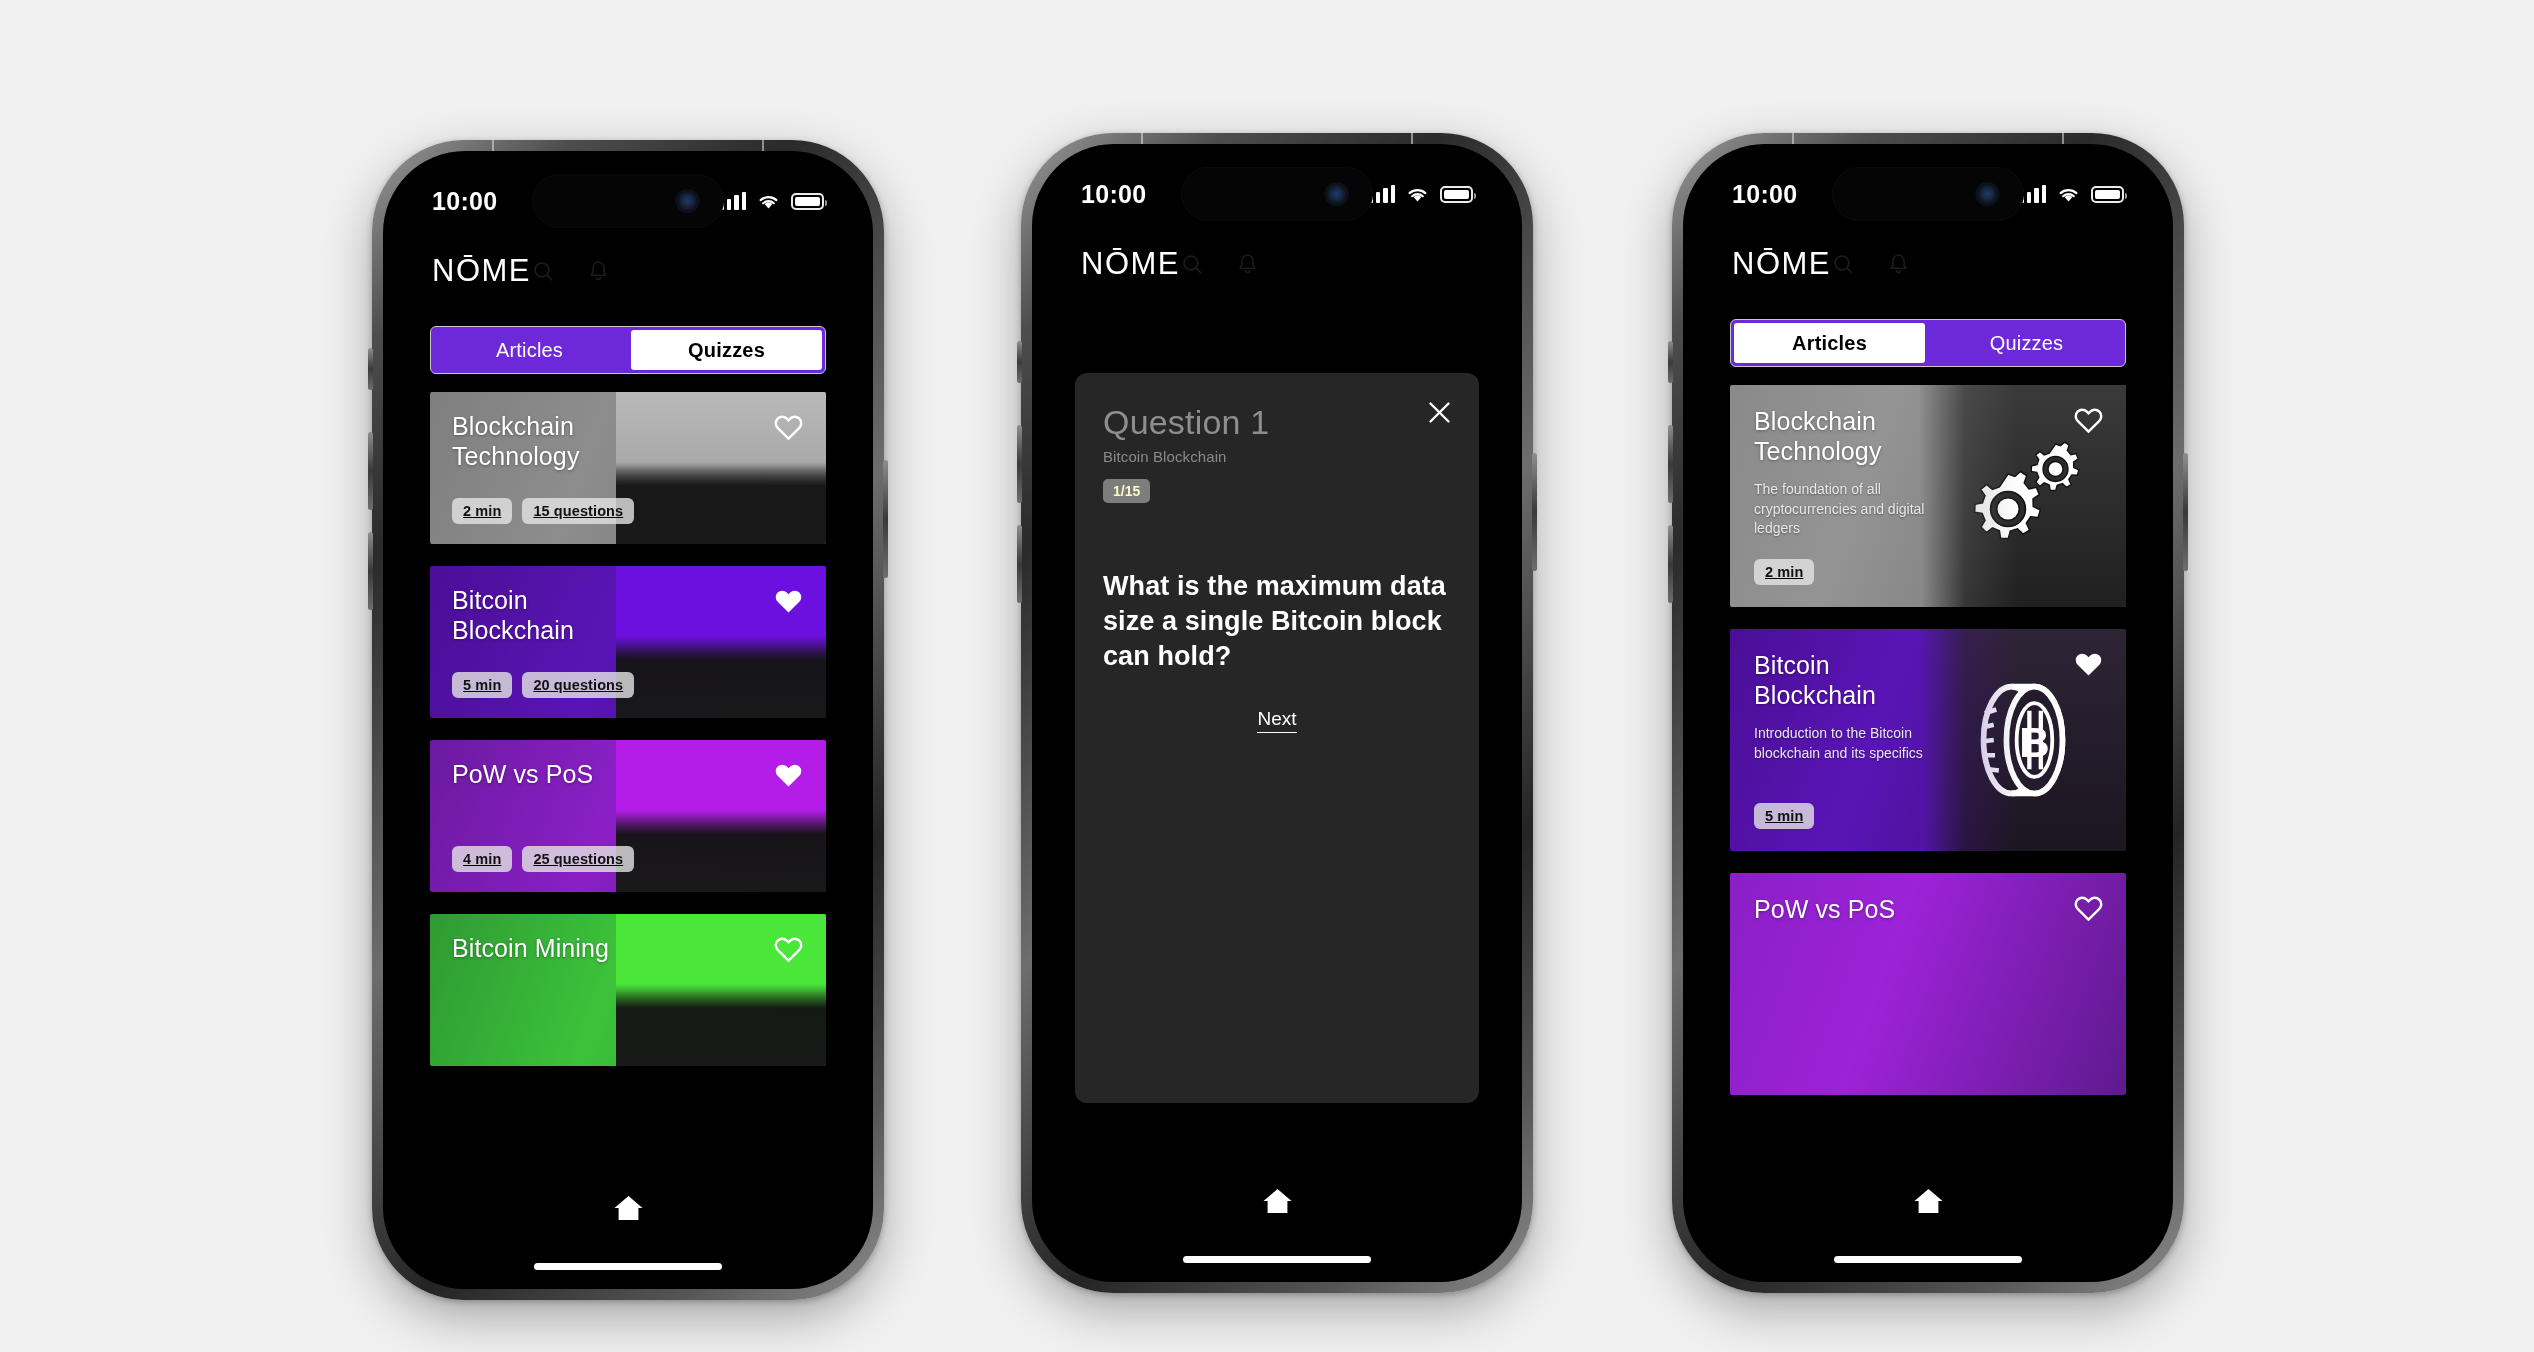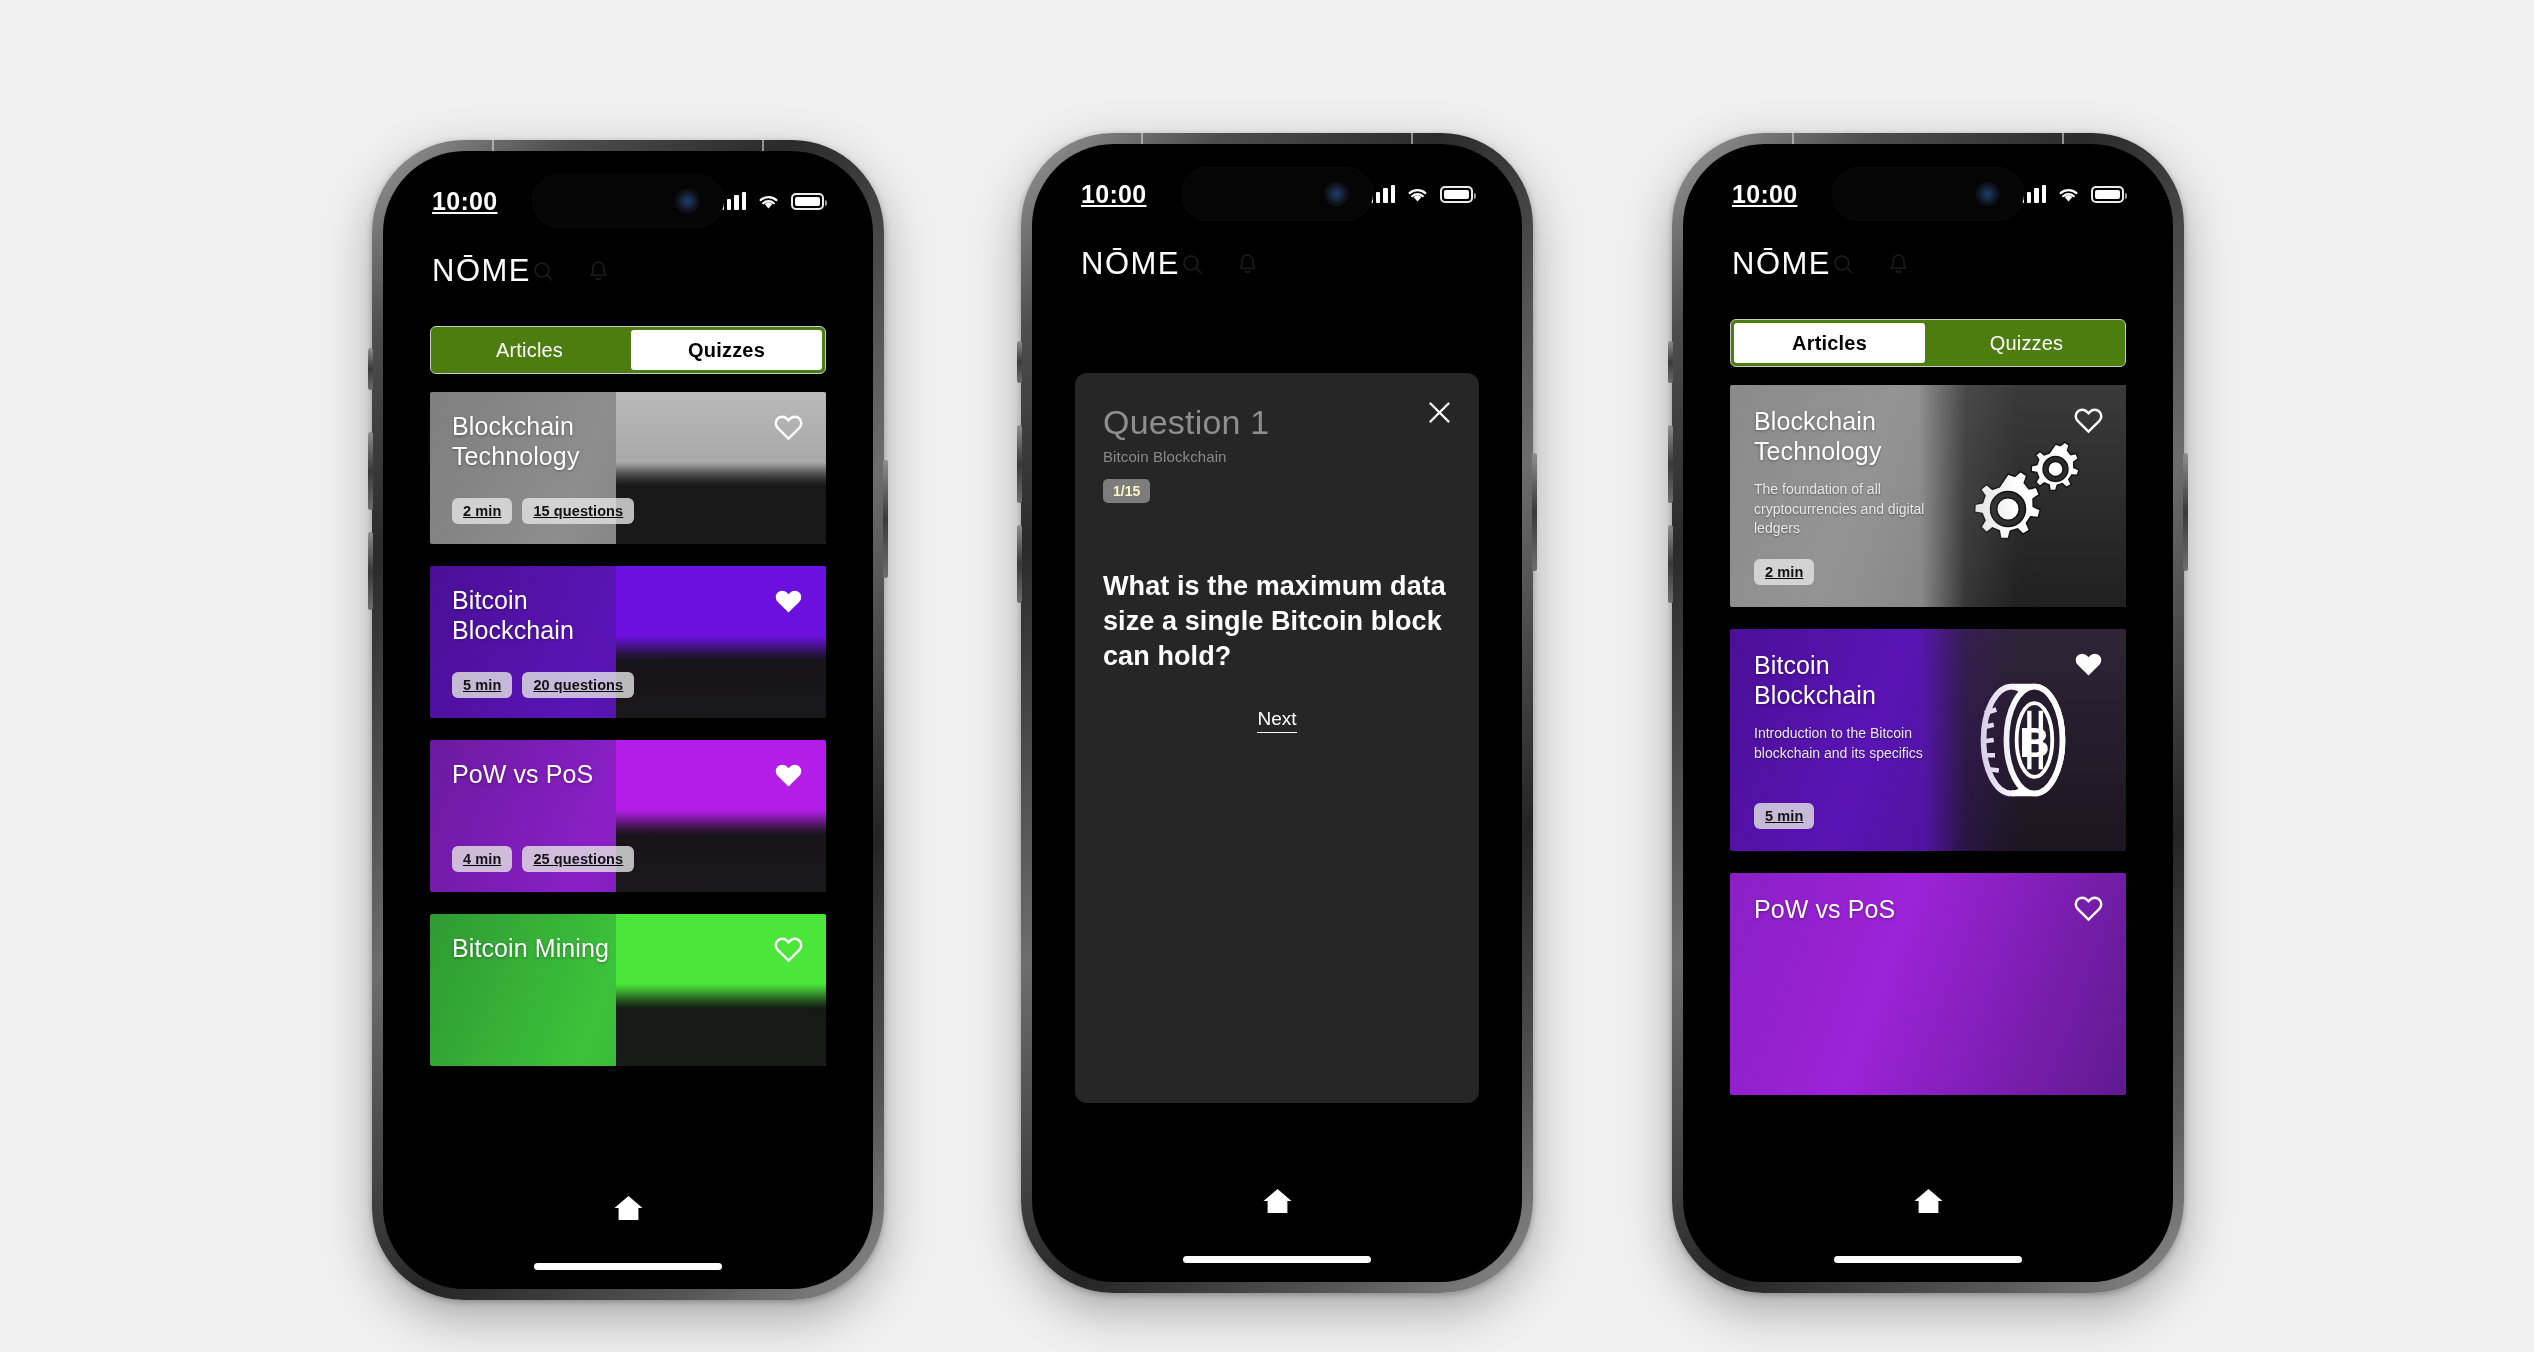--- a/index.html
+++ b/index.html
@@ -58,21 +58,21 @@
     background:radial-gradient(circle at 50% 50%, #1d3c6e 0%, #16263f 38%, #0c0f14 70%, #080808 100%);
     box-shadow:0 0 3px rgba(60,110,190,.5);
   }
 
   
   .statusbar{
     position:absolute; top:0; left:0; right:0; height:74px;
     display:flex; align-items:center; justify-content:space-between;
     padding:20px 46px 0 46px; z-index:25; color:#fff;
   }
-  .sb-time{ font-size:25px; font-weight:700; letter-spacing:.3px;text-decoration:underline; }
+  .sb-time{ font-size:25px; font-weight:700; letter-spacing:.3px; }
   .sb-right{ display:flex; align-items:center; gap:11px; }
   .bars{ display:flex; align-items:flex-end; gap:3px; height:18px; }
   .bars i{ width:4.5px; background:#fff; border-radius:1px; display:block; }
   .bars i:nth-child(1){height:7px}.bars i:nth-child(2){height:11px}
   .bars i:nth-child(3){height:15px}.bars i:nth-child(4){height:18px}
   .batt{ width:33px; height:17px; border:2px solid rgba(255,255,255,.92); border-radius:5px; position:relative; padding:2px;}
   .batt::after{content:"";position:absolute;right:-5px;top:5px;width:2.5px;height:6px;background:rgba(255,255,255,.6);border-radius:0 2px 2px 0;}
   .batt span{display:block;height:100%;background:#fff;border-radius:2px;}
 
   
@@ -84,21 +84,21 @@
   .logo{
     color:#fff; font-size:31px; letter-spacing:1.5px; font-weight:400;
     font-family:"Liberation Sans", sans-serif; position:relative; white-space:nowrap;
   }
   .hdr-icons{ display:flex; gap:30px; align-items:center; }
 
   
   .tabs{
     position:absolute; top:172px; left:44px; right:44px; height:48px;
     border:1.6px solid #c9c9c9; border-radius:6px;
-    display:flex; overflow:hidden; z-index:20; background:#4d7c0f;
+    display:flex; overflow:hidden; z-index:20; background:#6d28d9;
   }
   .tab{
     flex:1; display:flex; align-items:center; justify-content:center;
     font-size:20px; color:#fff; letter-spacing:.2px;
     margin:3px; border-radius:3px;
   }
   .tab.active{ background:#fff; color:#000; font-weight:700; }
 
   
   .list{ position:absolute; top:238px; left:44px; right:44px; bottom:0; z-index:10; }

